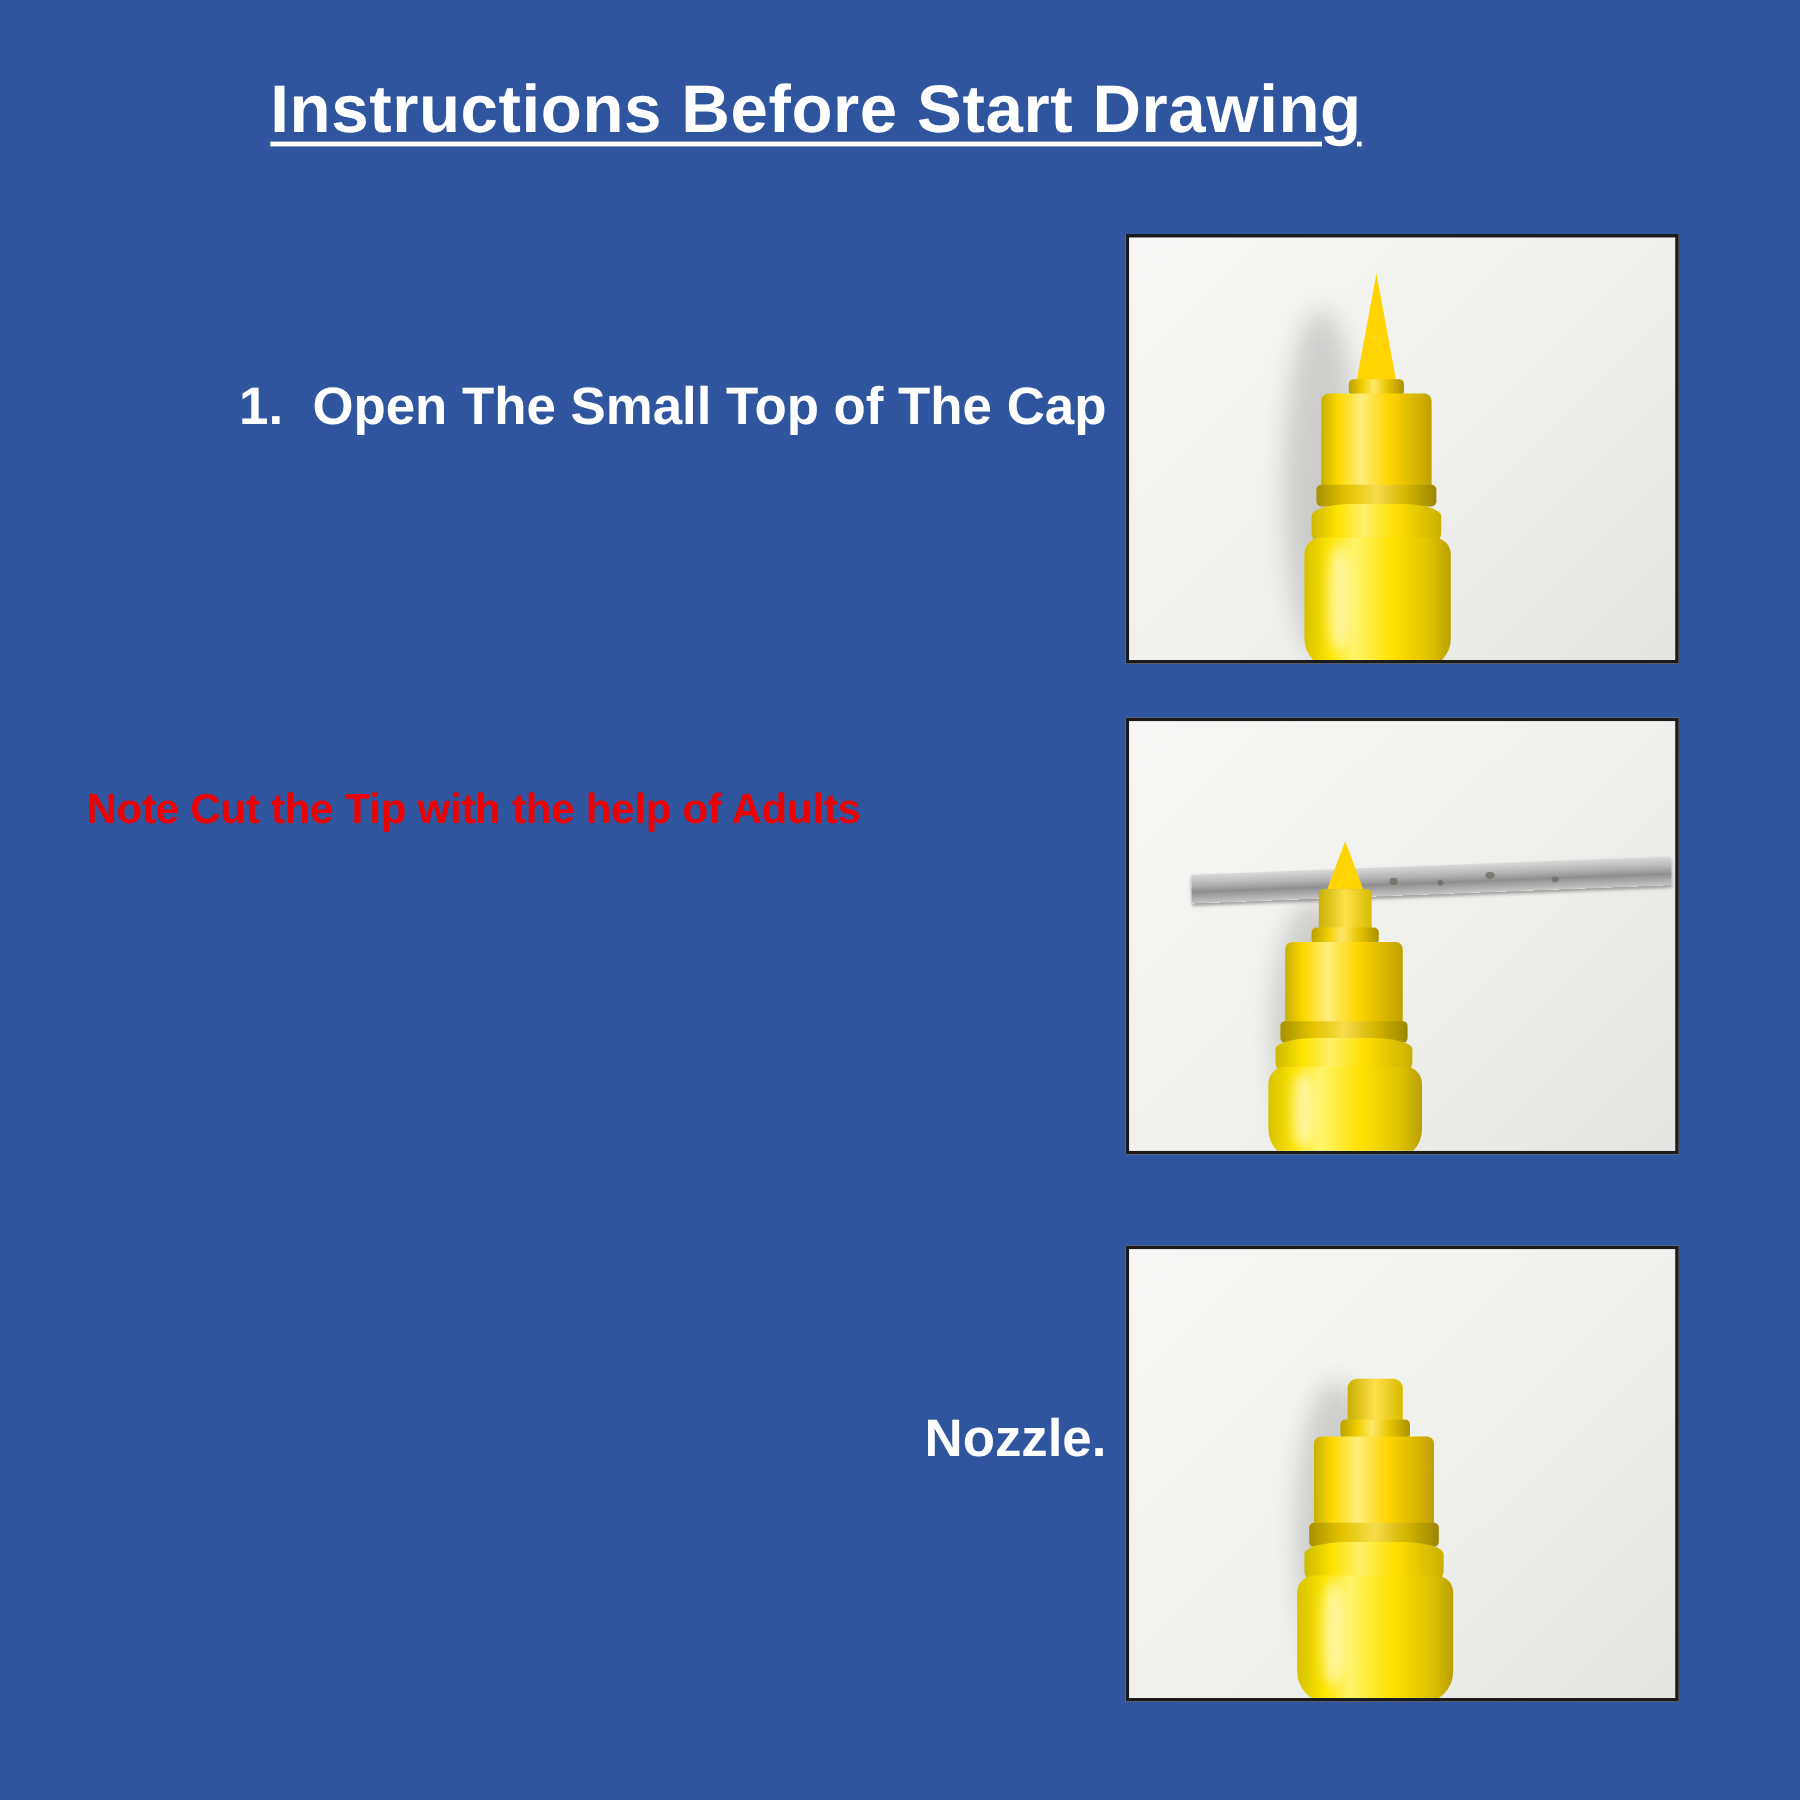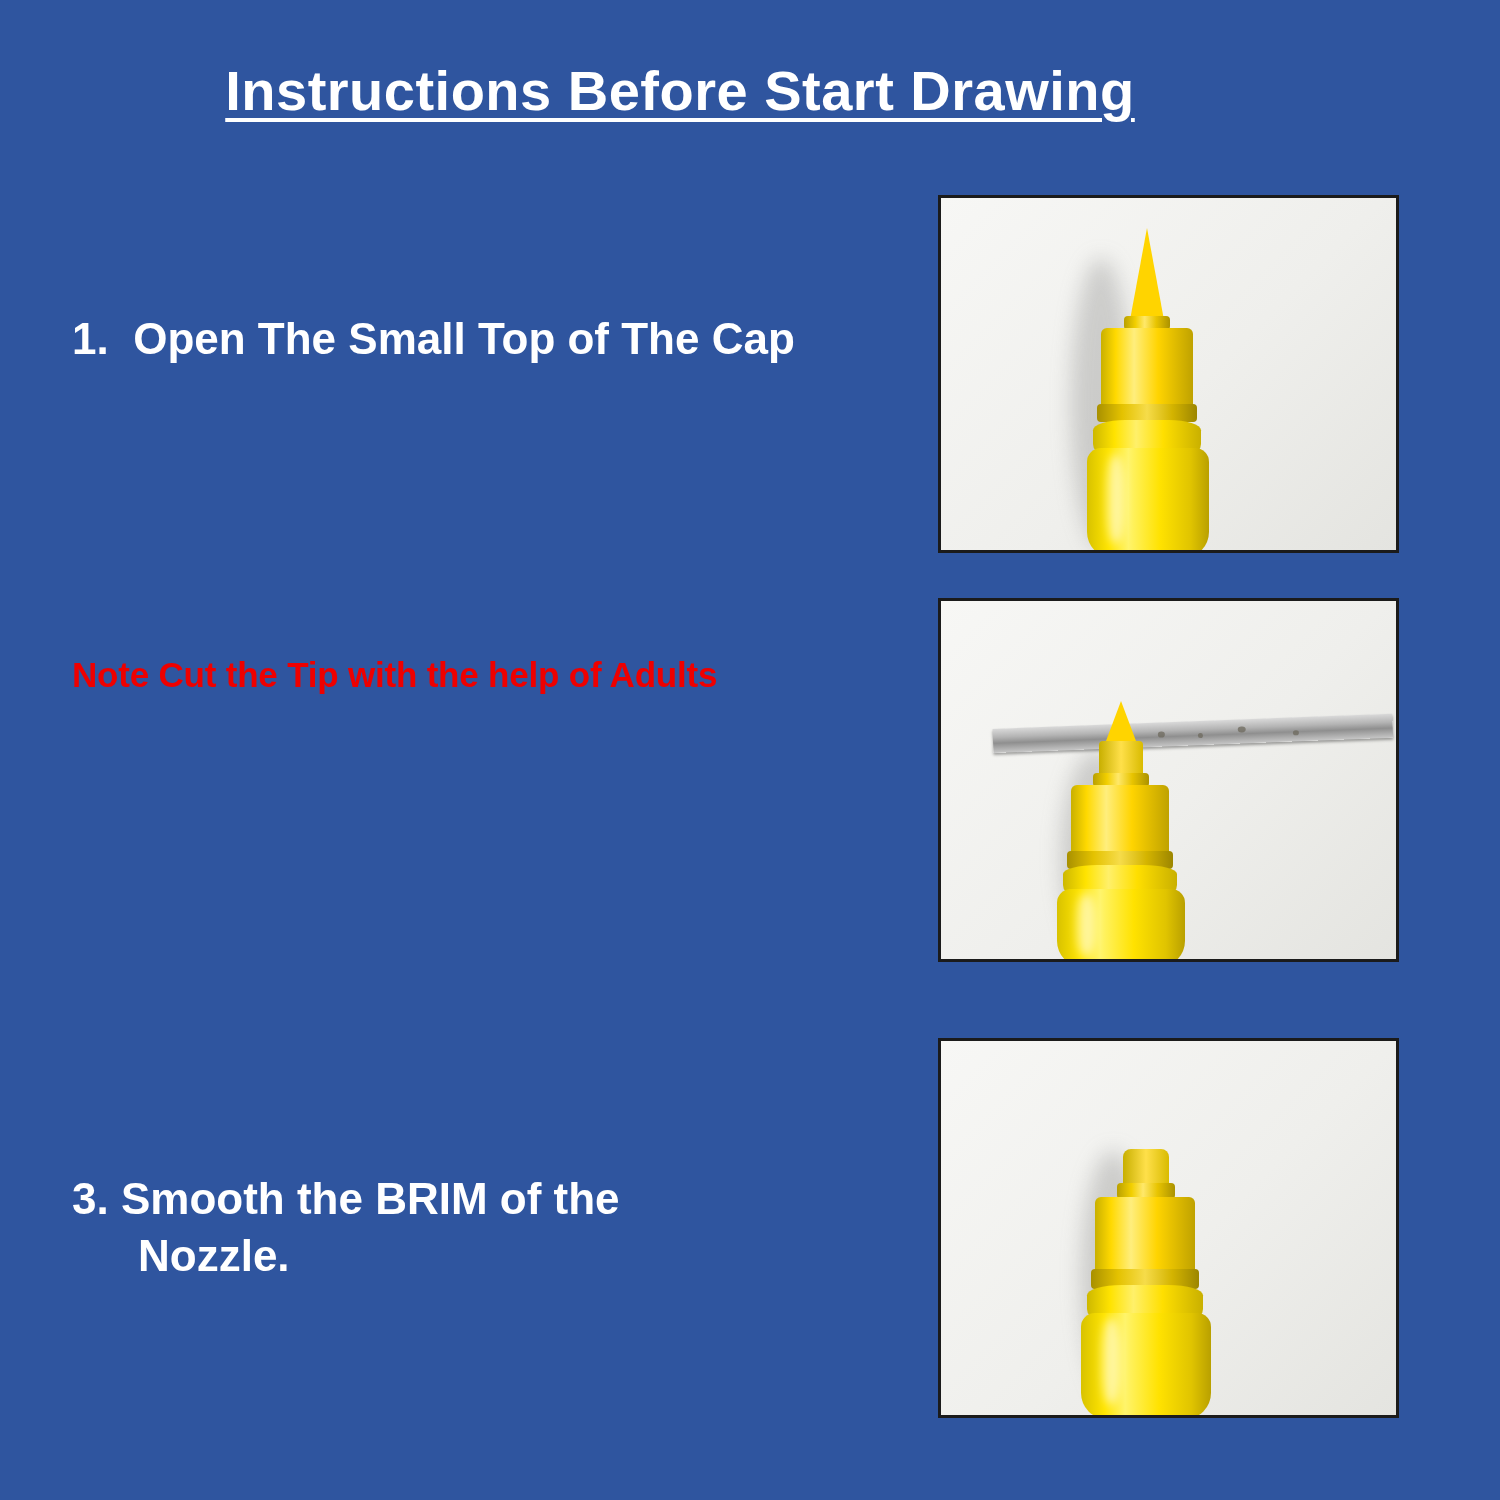--- a/index.html
+++ b/index.html
@@ -49,20 +49,21 @@
   }
   .step .num {
     display: inline;
   }
   .step-1 { top: 130px; left: 12px; width: 850px; }
   .step-2 { top: 450px; left: 12px; width: 850px; }
   .step-3 { top: 990px; left: 12px; width: 850px; }
 
   .step-body {
     display: block;
+    text-align: right;
   }
   .step-line {
     display: block;
     white-space: nowrap;
   }
   .indent-2 { padding-left: 60px; }
   .indent-3 { padding-left: 66px; }
 
   .note {
     display: block;
@@ -178,21 +179,20 @@
     </div>
 
     <div class="step step-2">
       <span class="step-body">
       </span>
       <span class="note">Note Cut the Tip with the help of Adults</span>
     </div>
 
     <div class="step step-3">
       <span class="step-body">
-        <span class="step-line"><span class="num">3.</span> <span>Smooth the BRIM of the</span></span>
         <span class="step-line indent-3">Nozzle.</span>
       </span>
     </div>
 
   </div>
 
   <div class="photo photo-1">
     <div class="scene">
       <div class="shadow-blob" style="left:130px; top:60px; width:60px; height:290px;"></div>
       <div class="nozzle" style="left:189px; top:30px;"></div>

